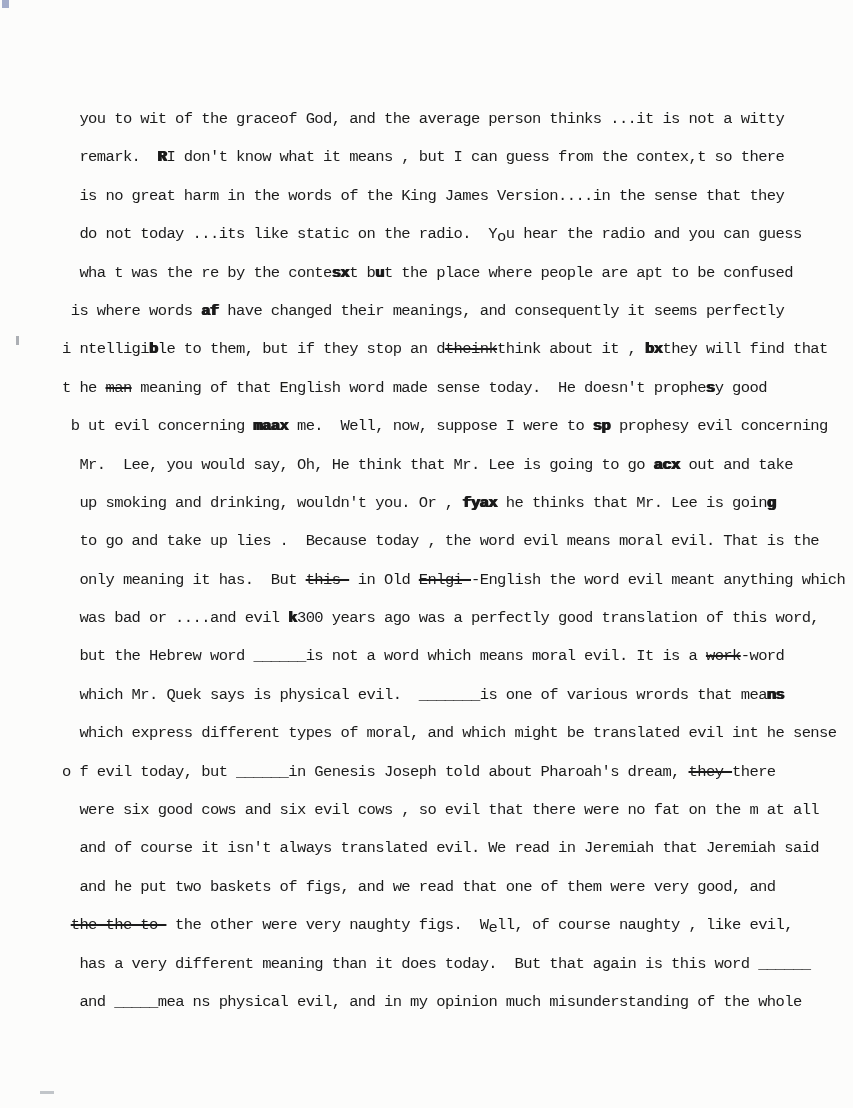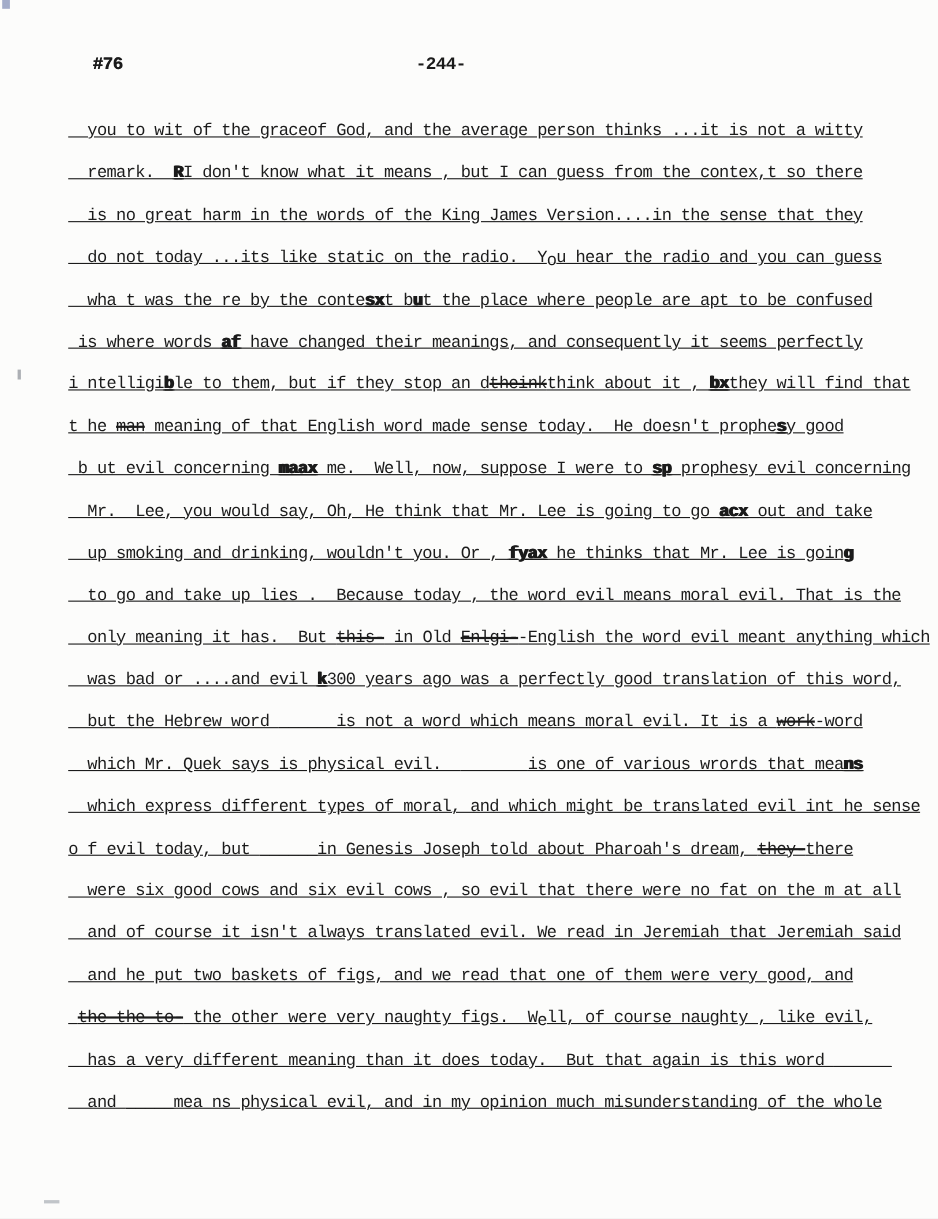--- a/index.html
+++ b/index.html
@@ -42,21 +42,21 @@
   .textblock {
     position: absolute;
     top: 100px;
     left: 62px;
     right: 8px;
     font-size: 15.5px;
     letter-spacing: -0.6px;
     line-height: 38.4px;
     white-space: pre;
   }
-  .line { height: 38.4px; text-decoration: underline; }
+  .line { height: 38.4px; }
   
   .st {
     text-decoration: line-through;
     text-decoration-thickness: 1.5px;
   }
   
   .ov {
     font-weight: bold;
     text-shadow: 0.8px 0 currentColor, -0.6px 0 currentColor;
   }
@@ -74,19 +74,15 @@
   .artifact.a3 { left: 16px; top: 336px; width: 3px; height: 9px; background:#8a8f96; opacity:.7; }
 </style>
 </head>
 <body>
 
 <div class="page">
   <div class="artifact a1"></div>
   <div class="artifact a2"></div>
   <div class="artifact a3"></div>
 
-  <div class="header">
-    <span class="page-marker">#76</span>
-    <span class="page-number">-244-</span>
-  </div>
 
   <div class="textblock" id="textblock"><div class="line"><span>  you to wit of the graceof God, and the average person thinks ...it is not a witty</span></div><div class="line"><span>  remark.  </span><span class="ov">R</span><span>I don't know what it means , but I can guess from the contex,t so there</span></div><div class="line"><span>  is no great harm in the words of the King James Version....in the sense that they</span></div><div class="line"><span>  do not today ...its like static on the radio.  Y</span><span class="dr">o</span><span>u hear the radio and you can guess</span></div><div class="line"><span>  wha t was the re by the conte</span><span class="ov">sx</span><span>t b</span><span class="ov">u</span><span>t the place where people are apt to be confused</span></div><div class="line"><span> is where words </span><span class="ov">af</span><span> have changed their meanings, and consequently it seems perfectly</span></div><div class="line"><span>i ntelligi</span><span class="ov">b</span><span>le to them, but if they stop an d</span><span class="st">theink</span><span>think about it , </span><span class="ov">bx</span><span>they will find that</span></div><div class="line"><span>t he </span><span class="st">man</span><span> meaning of that English word made sense today.  He doesn't prophe</span><span class="ov">s</span><span>y good</span></div><div class="line"><span> b ut evil concerning </span><span class="ov">maax</span><span> me.  Well, now, suppose I were to </span><span class="ov">sp</span><span> prophesy evil concerning</span></div><div class="line"><span>  Mr.  Lee, you would say, Oh, He think that Mr. Lee is going to go </span><span class="ov">acx</span><span> out and take</span></div><div class="line"><span>  up smoking and drinking, wouldn't you. Or , </span><span class="ov">fyax</span><span> he thinks that Mr. Lee is goin</span><span class="ov">g</span></div><div class="line"><span>  to go and take up lies .  Because today , the word evil means moral evil. That is the</span></div><div class="line"><span>  only meaning it has.  But </span><span class="st">this-</span><span> in Old </span><span class="st">Enlgi-</span><span>-English the word evil meant anything which</span></div><div class="line"><span>  was bad or ....and evil </span><span class="ov">k</span><span>300 years ago was a perfectly good translation of this word,</span></div><div class="line"><span>  but the Hebrew word </span><span>______</span><span>is not a word which means moral evil. It is a </span><span class="st">work</span><span>-word</span></div><div class="line"><span>  which Mr. Quek says is physical evil.  </span><span>_______</span><span>is one of various wrords that mea</span><span class="ov">ns</span></div><div class="line"><span>  which express different types of moral, and which might be translated evil int he sense</span></div><div class="line"><span>o f evil today, but </span><span>______</span><span>in Genesis Joseph told about Pharoah's dream, </span><span class="st">they-</span><span>there</span></div><div class="line"><span>  were six good cows and six evil cows , so evil that there were no fat on the m at all</span></div><div class="line"><span>  and of course it isn't always translated evil. We read in Jeremiah that Jeremiah said</span></div><div class="line"><span>  and he put two baskets of figs, and we read that one of them were very good, and</span></div><div class="line"><span> </span><span class="st">the the to-</span><span> the other were very naughty figs.  W</span><span class="dr">e</span><span>ll, of course naughty , like evil,</span></div><div class="line"><span>  has a very different meaning than it does today.  But that again is this word </span><span>______</span></div><div class="line"><span>  and </span><span>_____</span><span>mea ns physical evil, and in my opinion much misunderstanding of the whole</span></div></div>
 </div>
 
 </body></html>

